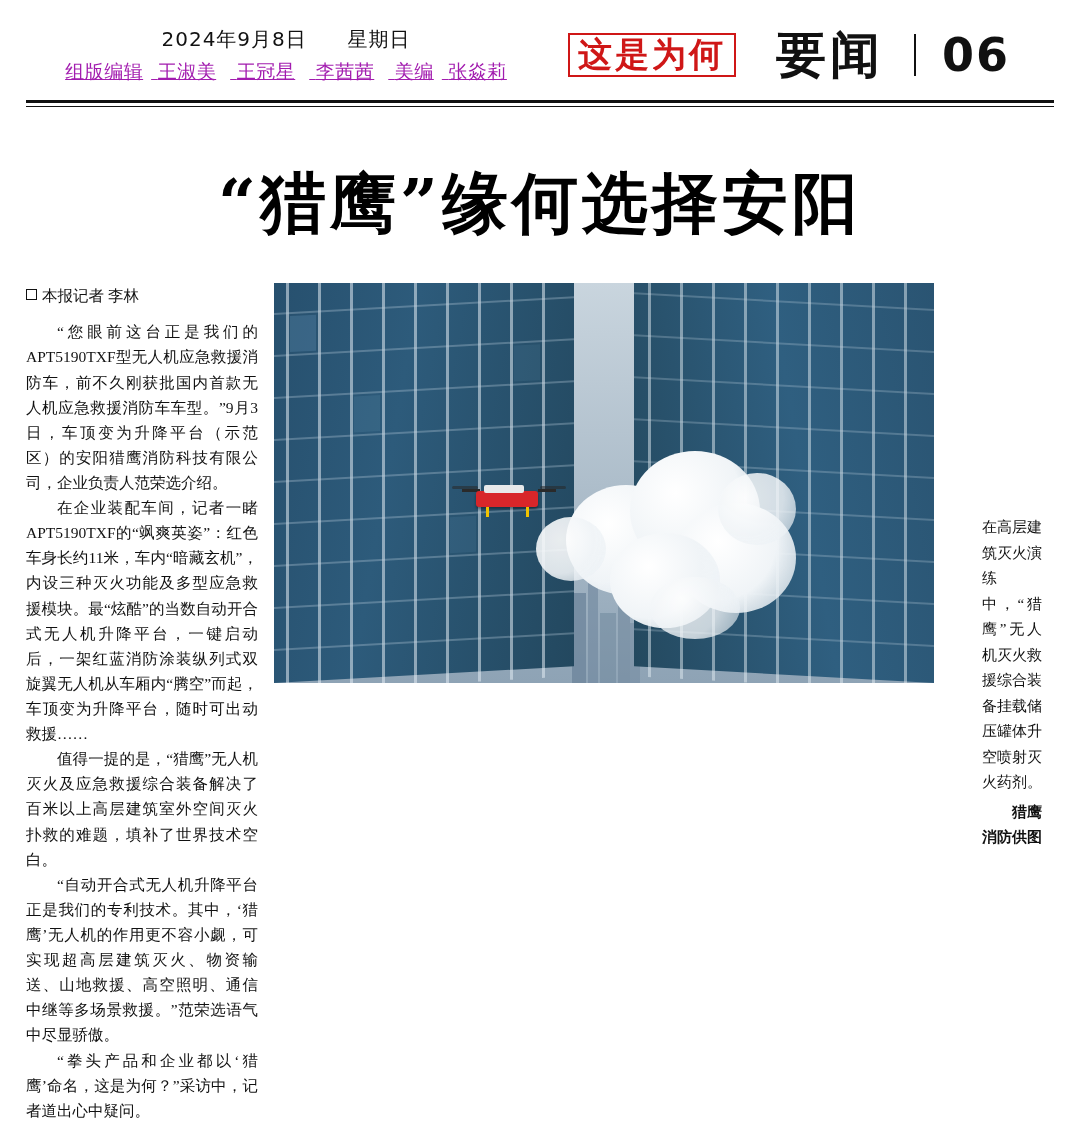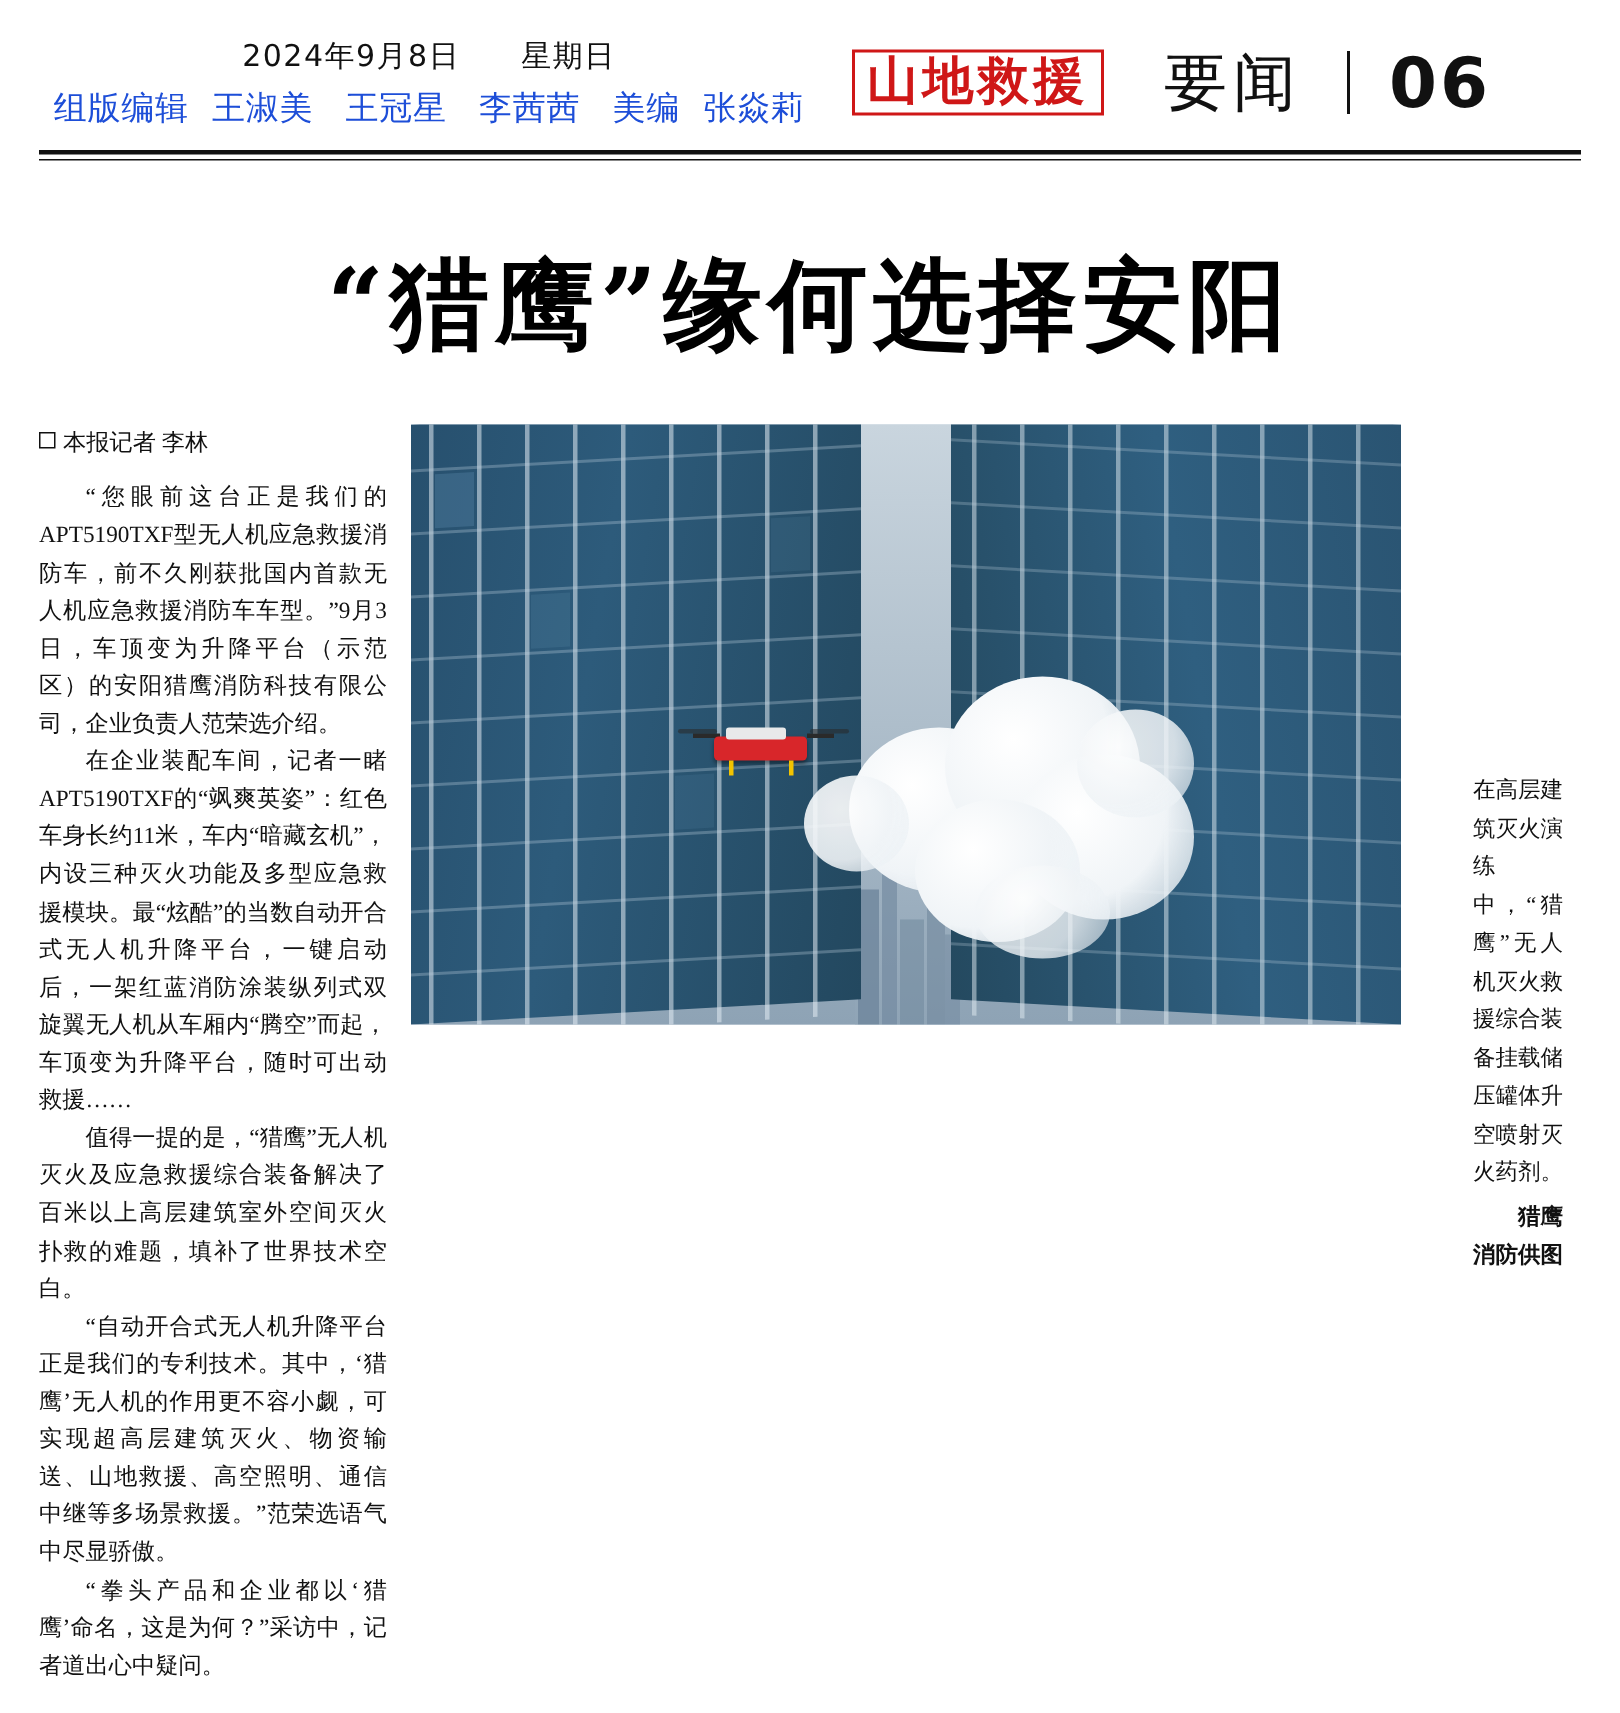--- a/index.html
+++ b/index.html
@@ -40,24 +40,25 @@
     font-size: 20px;
     letter-spacing: 1px;
     color: #111;
     margin-bottom: 6px;
   }
   .mh-date-row .gap {
     display: inline-block;
     width: 26px;
   }
   .mh-editors {
-    font-size: 22px;
+    font-size: 19px;
     letter-spacing: 0.5px;
-    color: #1d4ed8;
+    color: #a21caf;
     white-space: nowrap;
+    text-decoration: underline;
   }
   .mh-editors .lbl {
     margin-right: 8px;
   }
   .mh-editors .nm {
     margin-right: 14px;
   }
   .masthead-right {
     flex: 1;
     display: flex;
@@ -70,22 +71,22 @@
     font-weight: bold;
     font-size: 34px;
     color: #cf1717;
     letter-spacing: 3px;
     border: 2px solid #cf1717;
     padding: 2px 8px 4px 8px;
     line-height: 1;
   }
   .section-name {
     font-family: "DejaVu Sans", "Liberation Sans", sans-serif;
-    font-weight: normal;
-    font-size: 42px;
+    font-weight: bold;
+    font-size: 50px;
     letter-spacing: 4px;
     margin-left: 40px;
     color: #111;
   }
   .vbar {
     width: 2px;
     height: 42px;
     background: #111;
     margin: 0 26px 0 30px;
   }
@@ -341,21 +342,21 @@
       <div class="mh-editors">
         <span class="lbl">组版编辑</span>
         <span class="nm">王淑美</span>
         <span class="nm">王冠星</span>
         <span class="nm">李茜茜</span>
         <span class="lbl">美编</span>
         <span>张焱莉</span>
       </div>
     </div>
     <div class="masthead-right">
-      <div class="paper-logo">山地救援</div>
+      <div class="paper-logo">这是为何</div>
       <div class="section-name">要闻</div>
       <div class="vbar"></div>
       <div class="page-num">06</div>
     </div>
   </div>
   <div class="rule"></div>
   <div class="rule thin"></div>
 
   <div class="headline">“猎鹰”缘何选择安阳</div>
 

